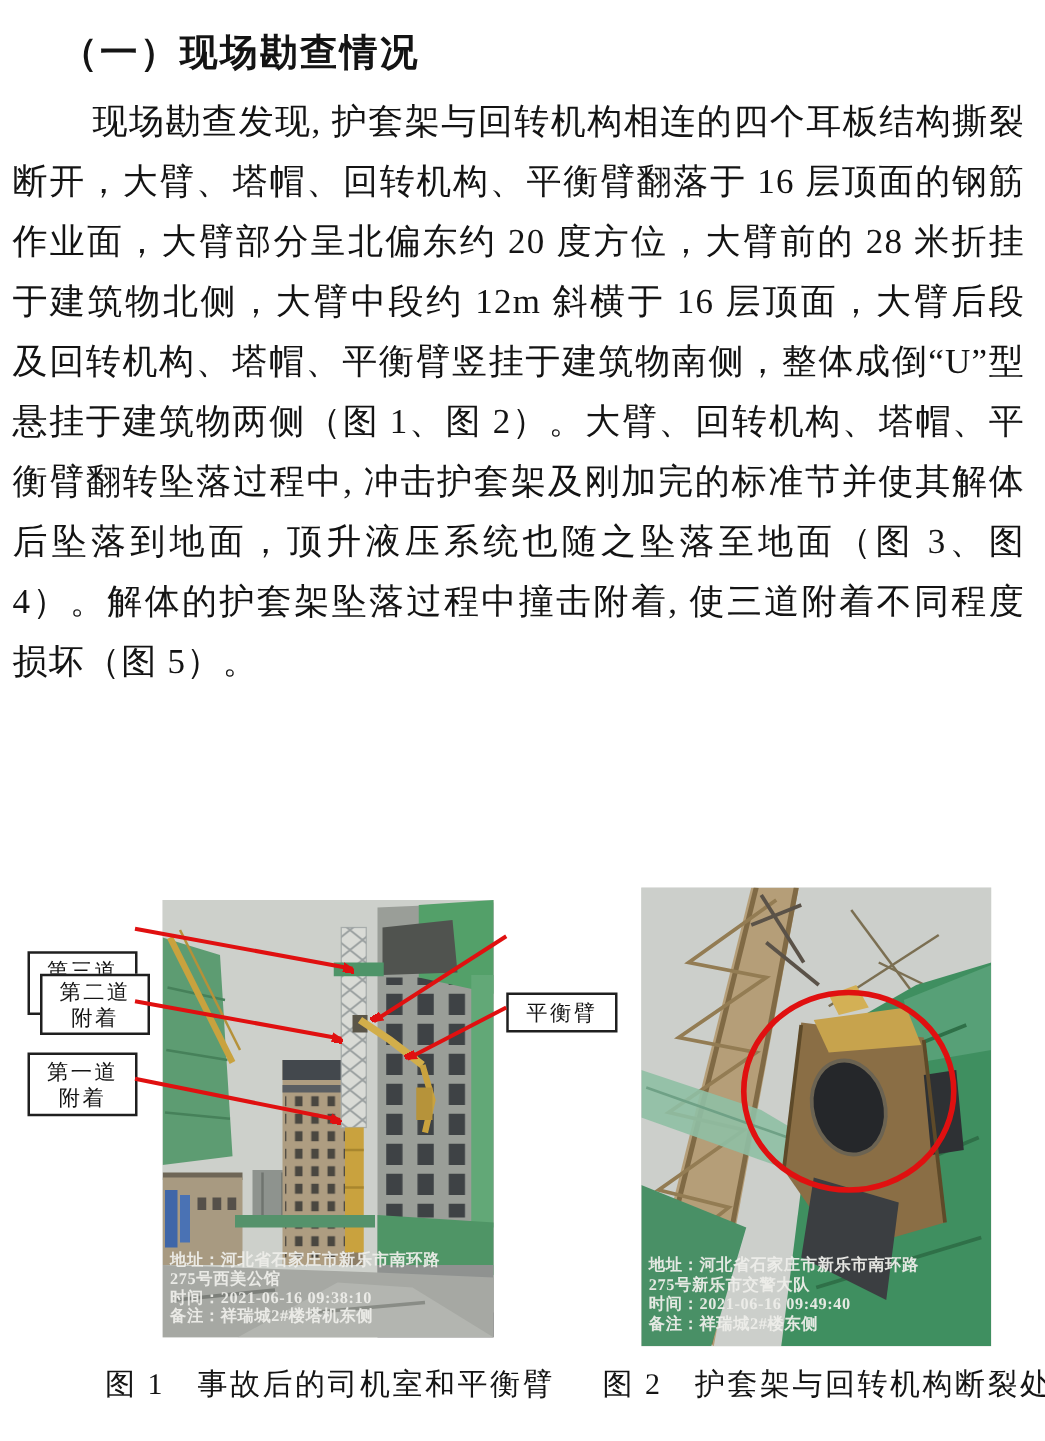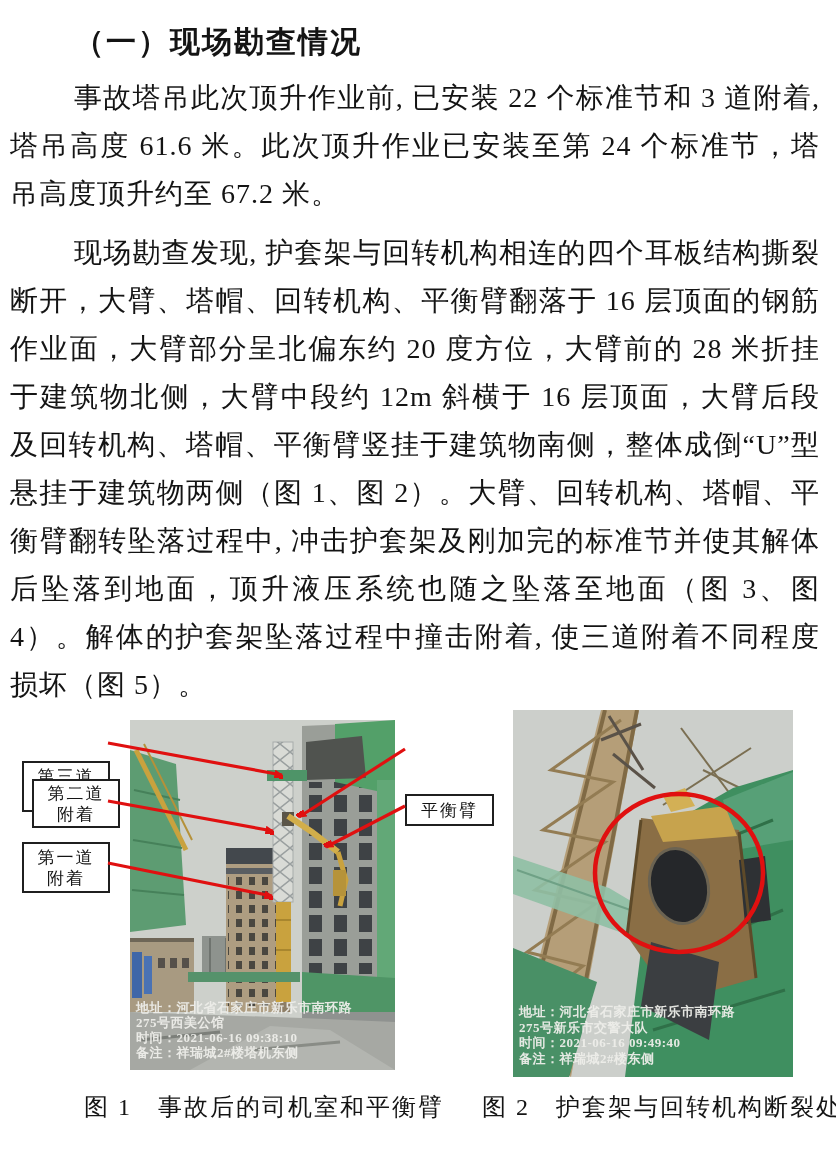--- a/index.html
+++ b/index.html
@@ -1,21 +1,21 @@
 <!DOCTYPE html>
 <html><head>
 <meta charset="utf-8">
 <style>
   html,body { margin:0; padding:0; background:#ffffff; }
   .page {
     position:relative; width:836px; height:1153px; background:#ffffff;
     font-family:"Liberation Serif", serif; color:#141414; overflow:hidden;
   }
   .heading {
-    margin:0; padding:22px 14px 0 74px;
+    margin:0; padding:22px 14px 0 48px;
     font-size:30px; font-weight:bold; letter-spacing:2px;
   }
   .body-para {
     margin:11px 0 0 0; padding:0 16px 0 10px;
     font-size:28px; line-height:48px; text-align:justify;
     text-indent:64px; letter-spacing:1px;
   }
   .figure-area { position:absolute; left:0; top:705px; width:836px; height:448px; }
   .photo { position:absolute; overflow:hidden; background:#cdd0cb;font-weight:bold; }
   .photo svg { display:block; }
@@ -42,21 +42,20 @@
   .caption1 { left:84px;  width:332px; }
   .caption2 { left:482px; width:342px; }
   .wm { font-size:13px; fill:#eeeeea; letter-spacing:0.5px; opacity:0.95; }
 </style>
 </head>
 <body>
 
 <div class="page">
 
   <h2 class="heading">（一）现场勘查情况</h2>
-  <p class="body-para">事故塔吊此次顶升作业前, 已安装 22 个标准节和 3 道附着, 塔吊高度 61.6 米。此次顶升作业已安装至第 24 个标准节，塔吊高度顶升约至 67.2 米。</p>
   <p class="body-para">现场勘查发现, 护套架与回转机构相连的四个耳板结构撕裂断开，大臂、塔帽、回转机构、平衡臂翻落于 16 层顶面的钢筋作业面，大臂部分呈北偏东约 20 度方位，大臂前的 28 米折挂于建筑物北侧，大臂中段约 12m 斜横于 16 层顶面，大臂后段及回转机构、塔帽、平衡臂竖挂于建筑物南侧，整体成倒“U”型悬挂于建筑物两侧（图 1、图 2）。大臂、回转机构、塔帽、平衡臂翻转坠落过程中, 冲击护套架及刚加完的标准节并使其解体后坠落到地面，顶升液压系统也随之坠落至地面（图 3、图 4）。解体的护套架坠落过程中撞击附着, 使三道附着不同程度损坏（图 5）。</p>
 
   <div class="figure-area">
 
     <div class="photo photo1">
       <svg width="265" height="350" viewBox="0 0 265 350">
         <defs>
           <pattern id="win1" width="13" height="14" patternUnits="userSpaceOnUse">
             <rect width="13" height="14" fill="#ae9d81"></rect>
             <rect x="2" y="3" width="6" height="8" fill="#4a4740"></rect>

